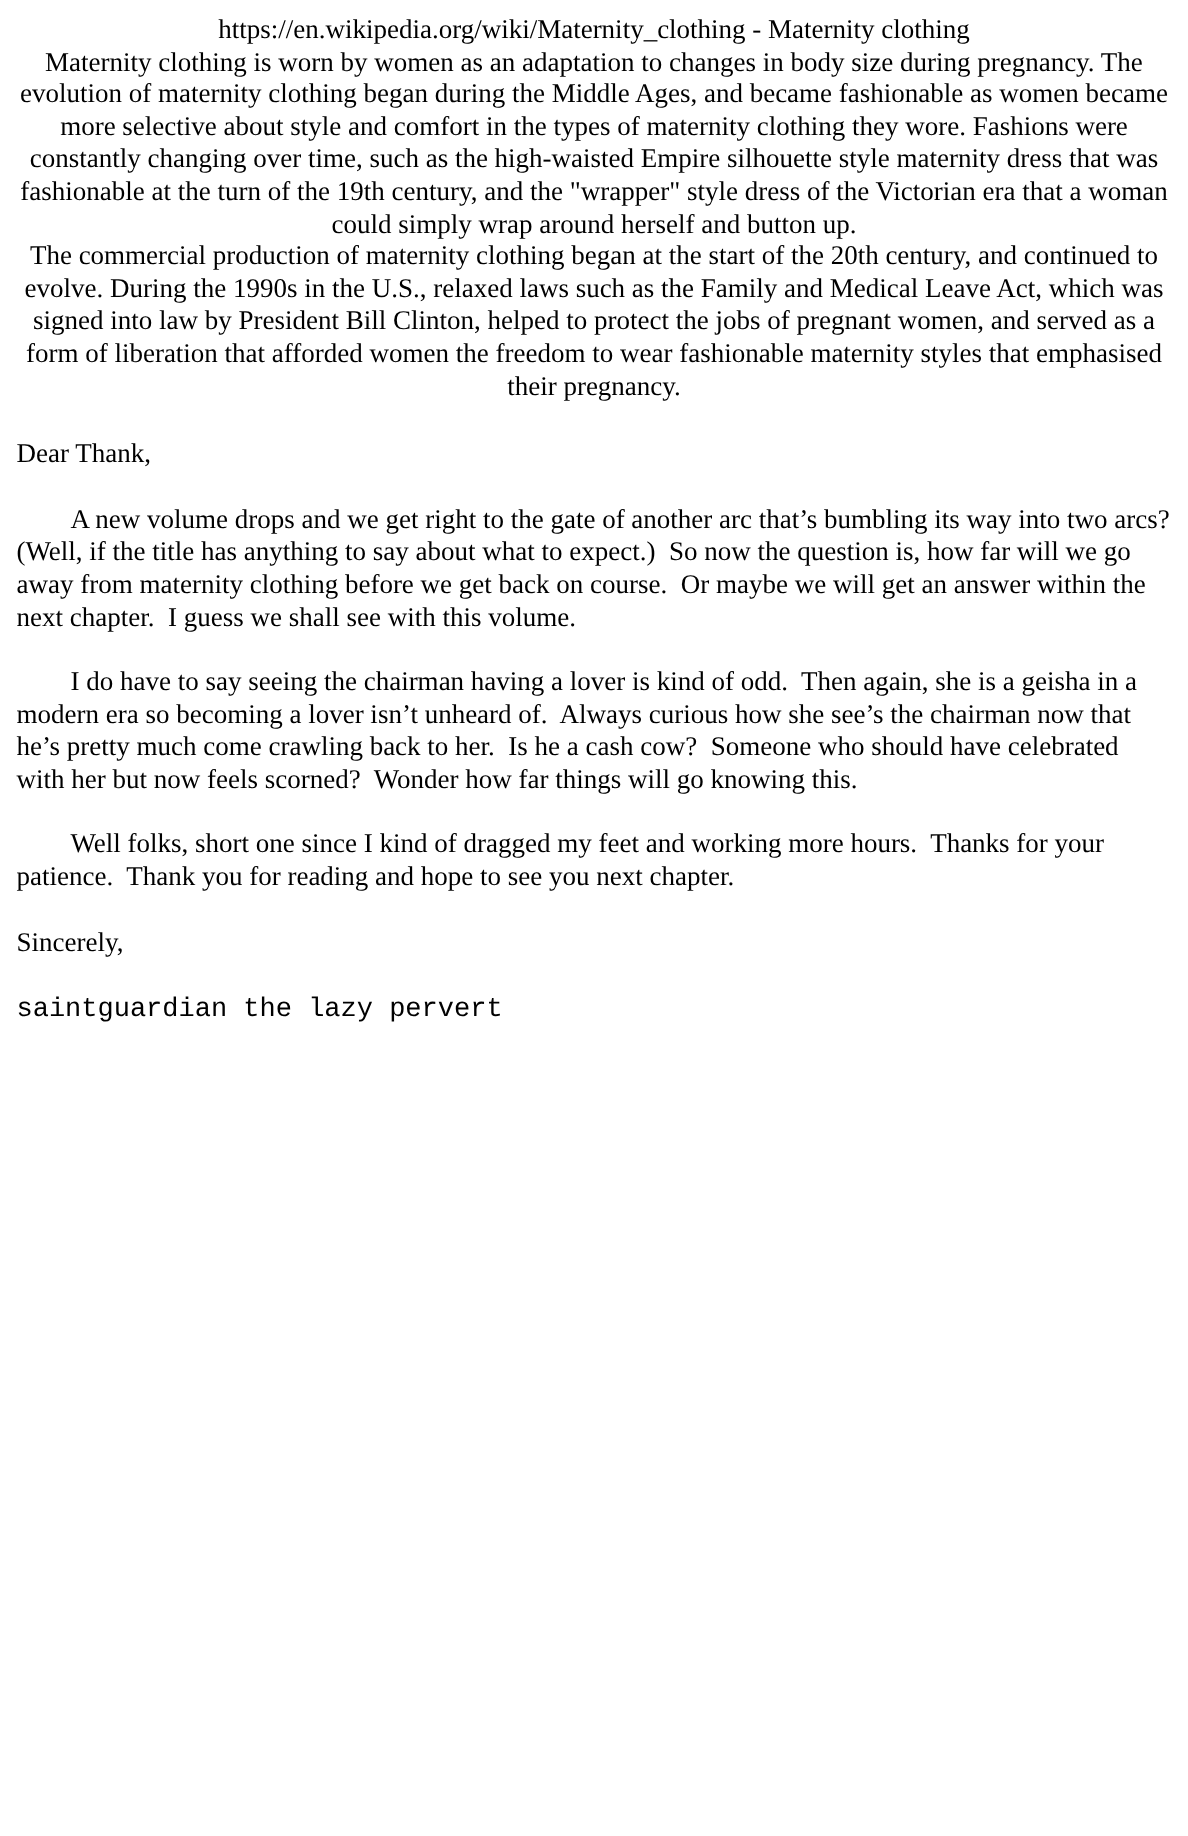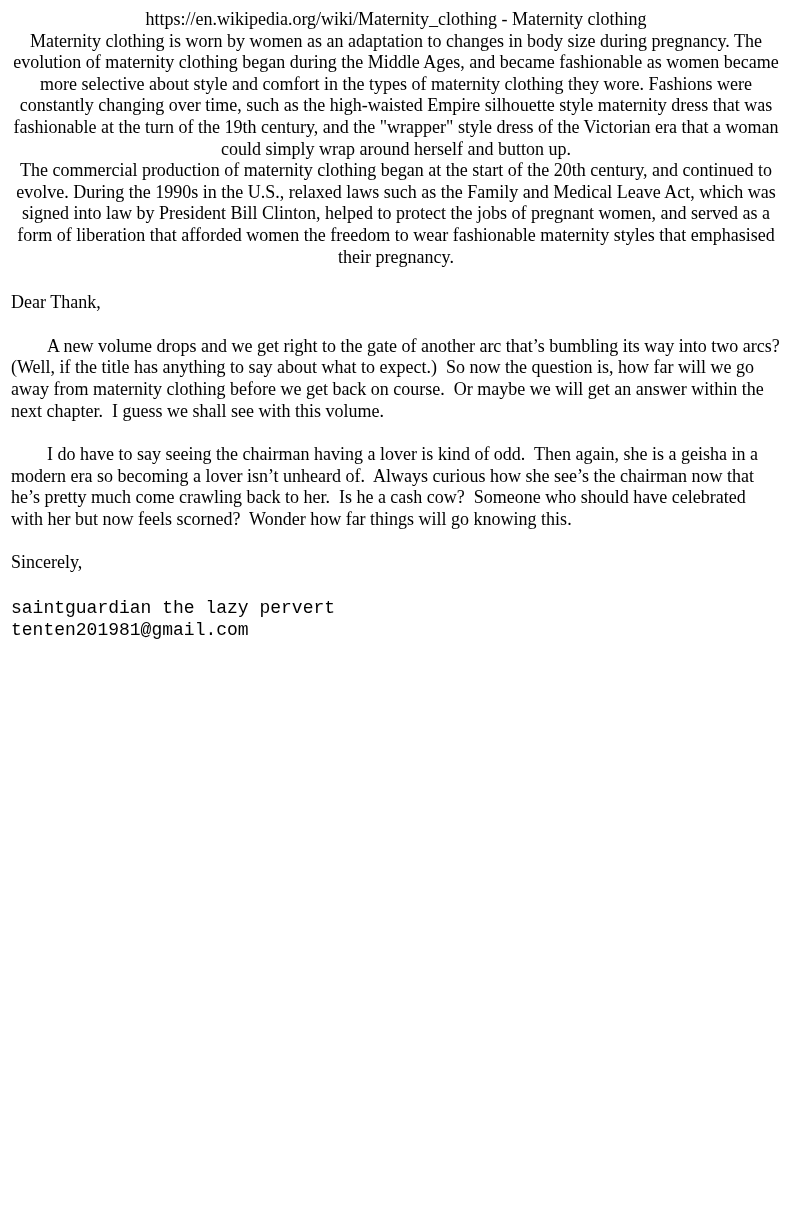--- a/index.html
+++ b/index.html
@@ -56,20 +56,20 @@
   <div class="intro-block">
     <p>https://en.wikipedia.org/wiki/Maternity_clothing - Maternity clothing</p>
     <p>Maternity clothing is worn by women as an adaptation to changes in body size during pregnancy. The evolution of maternity clothing began during the Middle Ages, and became fashionable as women became more selective about style and comfort in the types of maternity clothing they wore. Fashions were constantly changing over time, such as the high-waisted Empire silhouette style maternity dress that was fashionable at the turn of the 19th century, and the "wrapper" style dress of the Victorian era that a woman could simply wrap around herself and button up.</p>
     <p>The commercial production of maternity clothing began at the start of the 20th century, and continued to evolve. During the 1990s in the U.S., relaxed laws such as the Family and Medical Leave Act, which was signed into law by President Bill Clinton, helped to protect the jobs of pregnant women, and served as a form of liberation that afforded women the freedom to wear fashionable maternity styles that emphasised their pregnancy.</p>
   </div>
 
   <div class="letter">
     <p class="salutation">Dear Thank,</p>
     <p class="letter-paragraph">A new volume drops and we get right to the gate of another arc that’s bumbling its way into two arcs?  (Well, if the title has anything to say about what to expect.)  So now the question is, how far will we go away from maternity clothing before we get back on course.  Or maybe we will get an answer within the next chapter.  I guess we shall see with this volume.</p>
     <p class="letter-paragraph">I do have to say seeing the chairman having a lover is kind of odd.  Then again, she is a geisha in a modern era so becoming a lover isn’t unheard of.  Always curious how she see’s the chairman now that he’s pretty much come crawling back to her.  Is he a cash cow?  Someone who should have celebrated with her but now feels scorned?  Wonder how far things will go knowing this.</p>
+    <p class="letter-paragraph">Well folks, short one since I kind of dragged my feet and working more hours.  Thanks for your patience.  Thank you for reading and hope to see you next chapter.</p>
     <p class="closing">Sincerely,</p>
     <div class="signature-block">
       <p>saintguardian the lazy pervert</p>
-      <p>tenten201981@gmail.com</p>
     </div>
   </div>
 
 </div>
 
 </body></html>

